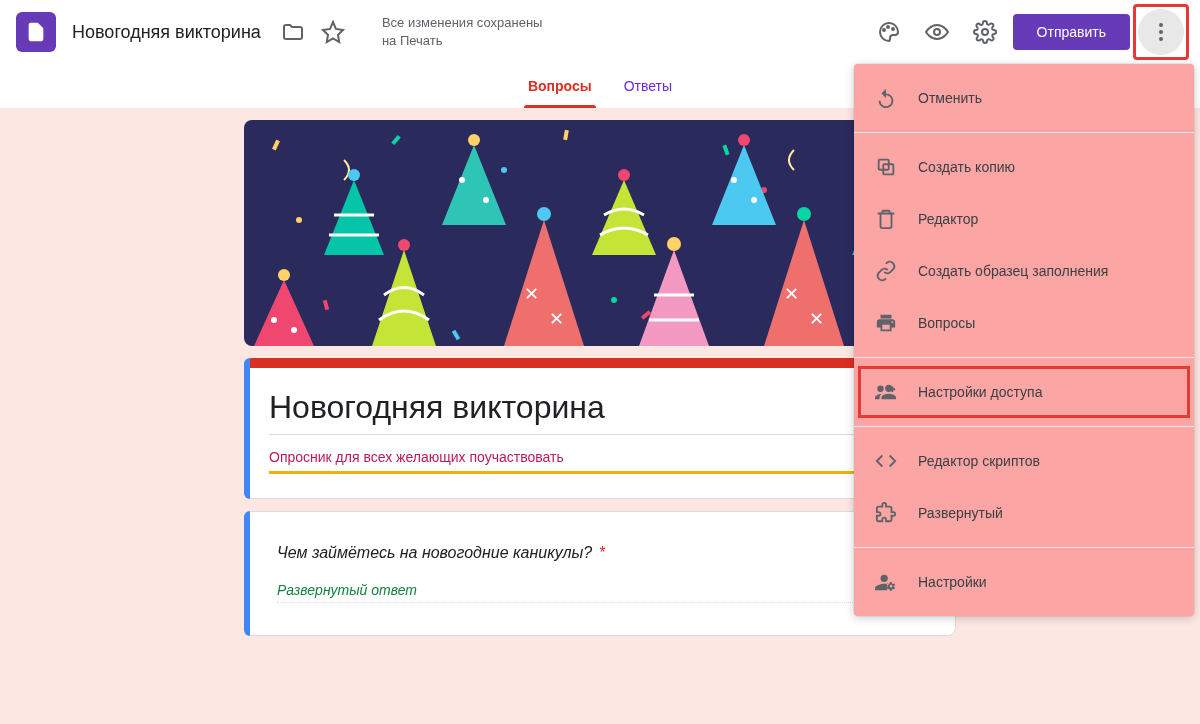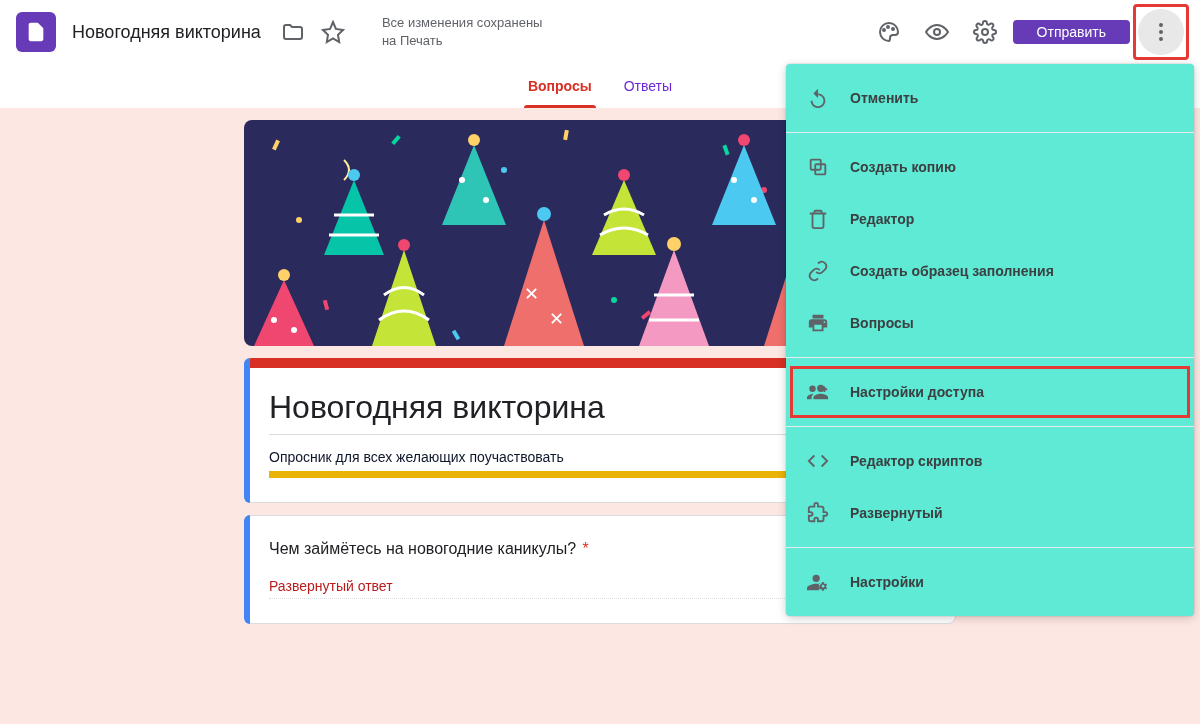--- a/index.html
+++ b/index.html
@@ -8,21 +8,21 @@
 
 .header { display: flex; align-items: center; padding: 8px 16px; height: 64px; background: #fff; }
 .logo { width: 40px; height: 40px; background: #673ab7; border-radius: 6px; display: flex; align-items: center; justify-content: center; margin-right: 16px; }
 .logo svg { fill: #fff; }
 .doc-title { font-size: 18px; color: #202124; margin-right: 12px; }
 .icon-btn { width: 40px; height: 40px; border-radius: 50%; display: flex; align-items: center; justify-content: center; cursor: pointer; color: #5f6368; }
 .icon-btn svg { width: 24px; height: 24px; }
 .save-status { font-size: 13px; color: #5f6368; margin-left: 29px; line-height: 1.4; }
 .header-spacer { flex: 1; }
 .header-right { display: flex; align-items: center; gap: 8px; }
-.send-btn { background: #673ab7; color: #fff; font-size: 14px; font-weight: 500; padding: 0 24px; height: 24px; border-radius: 4px; display: flex; align-items: center; cursor: pointer; text-align: right; }
+.send-btn { background: #673ab7; color: #fff; font-size: 14px; font-weight: 500; padding: 0 24px; height: 36px; border-radius: 4px; display: flex; align-items: center; cursor: pointer; text-align: right; }
 .more-btn-wrap { position: relative; }
 .more-btn { width: 46px; height: 46px; border-radius: 50%; background: #e8e8e8; display: flex; align-items: center; justify-content: center; cursor: pointer; }
 .highlight-more { position: absolute; top: -5px; left: -5px; width: 56px; height: 56px; border: 3px solid #e53935; border-radius: 4px; pointer-events: none; }
 
 
 .tabs-row { display: flex; justify-content: center; height: 44px; border-bottom: 1px solid transparent; background: #fff; }
 .tab { padding: 0 16px; height: 44px; display: flex; align-items: center; font-size: 14px; color: #6d28d9; cursor: pointer; position: relative; }
 .tab.active { color: #d93025; font-weight: 700; }
 .tab.active::after { content: ""; position: absolute; left: 12px; right: 12px; bottom: 0; height: 3px; background: #d93025; border-radius: 3px 3px 0 0; }
 
@@ -31,30 +31,30 @@
 .canvas-inner { width: 712px; margin: 0 auto; }
 
 
 .banner { height: 226px; border-radius: 8px; background: #2b2a5d; position: relative; overflow: hidden; }
 
 
 .card { background: #fff; border-radius: 8px; margin-top: 12px; position: relative; padding: 22px 24px 24px 24px; border: 1px solid #dadce0; }
 .card-accent-top { position: absolute; top: -1px; left: -1px; right: -1px; height: 10px; background: #d93025; border-radius: 8px 8px 0 0; }
 .card-accent-left { position: absolute; top: -1px; left: -1px; bottom: -1px; width: 6px; background: #4285f4; border-radius: 8px 0 0 8px; }
 .form-title { font-size: 32px; color: #202124; padding: 8px 0; border-bottom: 1px solid #dadce0; }
-.form-desc { font-size: 14px; color: #0f172a; padding-top: 14px; padding-bottom: 6px; border-bottom: 7px solid #eab308; }
-
-.q-card { background: #fff; border-radius: 8px; margin-top: 12px; border: 1px solid #dadce0; position: relative; padding: 24px; }
+.form-desc { font-size: 14px; color: #be185d; padding-top: 14px; padding-bottom: 6px; border-bottom: 3px solid #eab308; }
+
+.q-card { background: #fff; border-radius: 8px; margin-top: 12px; border: 1px solid #dadce0; position: relative; padding: 32px; font-style: italic; }
 .q-accent-left { position: absolute; top: -1px; left: -1px; bottom: -1px; width: 6px; background: #4285f4; border-radius: 8px 0 0 8px; }
 .q-title { font-size: 16px; color: #202124; }
 .q-required { color: #d93025; margin-left: 2px; }
-.q-placeholder { color: #b91c1c; font-size: 14px; margin-top: 20px; border-bottom: 1px dotted #dadce0; padding-bottom: 4px; }
-
-
-.menu { position: absolute; right: 6px; top: 64px; width: 408px; background: #5eead4; border-radius: 4px; box-shadow: 0 2px 10px rgba(0,0,0,.2), 0 0 0 1px rgba(0,0,0,.05); padding: 8px 0; z-index: 50; font-weight: bold; }
+.q-placeholder { color: #15803d; font-size: 14px; margin-top: 20px; border-bottom: 1px dotted #dadce0; padding-bottom: 4px; }
+
+
+.menu { position: absolute; right: 6px; top: 64px; width: 340px; background: #fca5a5; border-radius: 4px; box-shadow: 0 2px 10px rgba(0,0,0,.2), 0 0 0 1px rgba(0,0,0,.05); padding: 8px 0; z-index: 50; }
 .menu-item { display: flex; align-items: center; height: 52px; padding: 0 20px; cursor: pointer; position: relative; }
 .menu-icon { width: 24px; height: 24px; color: #5f6368; margin-right: 20px; display: flex; align-items: center; justify-content: center; }
 .menu-icon svg { width: 22px; height: 22px; }
 .menu-label { font-size: 14px; color: #3c4043; }
 .menu-sep { height: 1px; background: #e8eaed; margin: 8px 0; }
 .menu-highlight { position: absolute; left: 4px; right: 4px; top: 0; bottom: 0; border: 3px solid #e53935; pointer-events: none; }
 </style>
 </head>
 <body>
 

